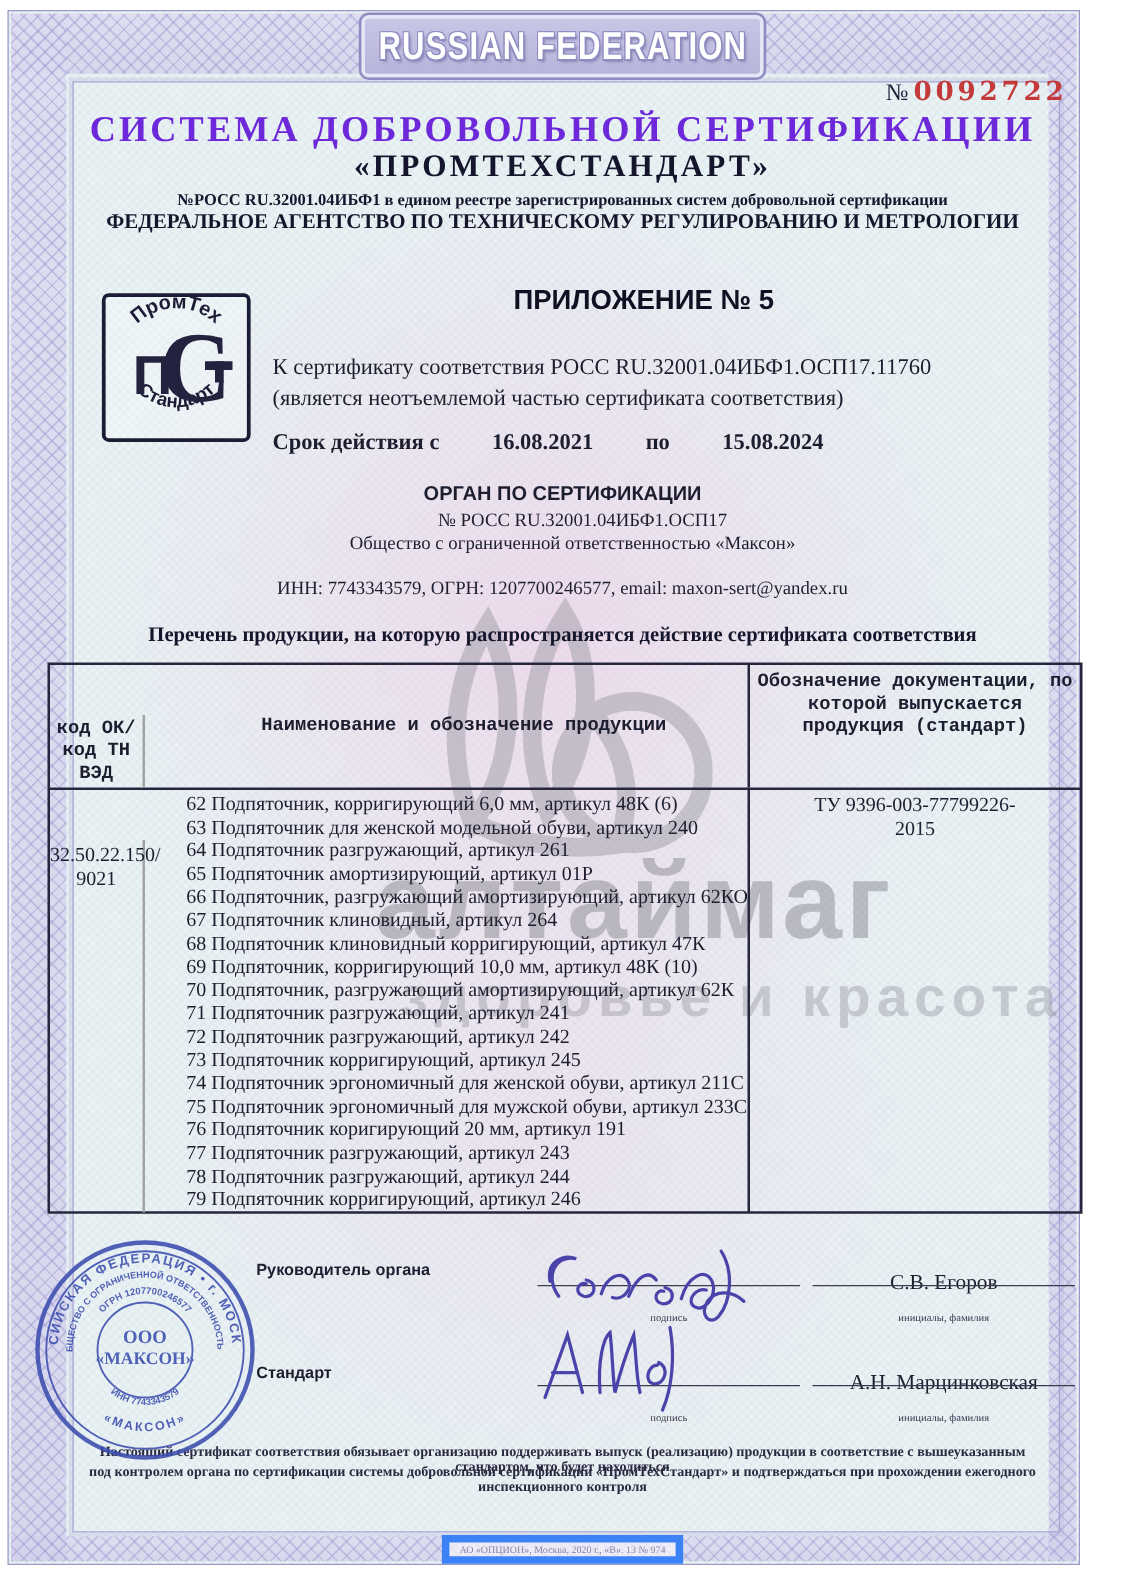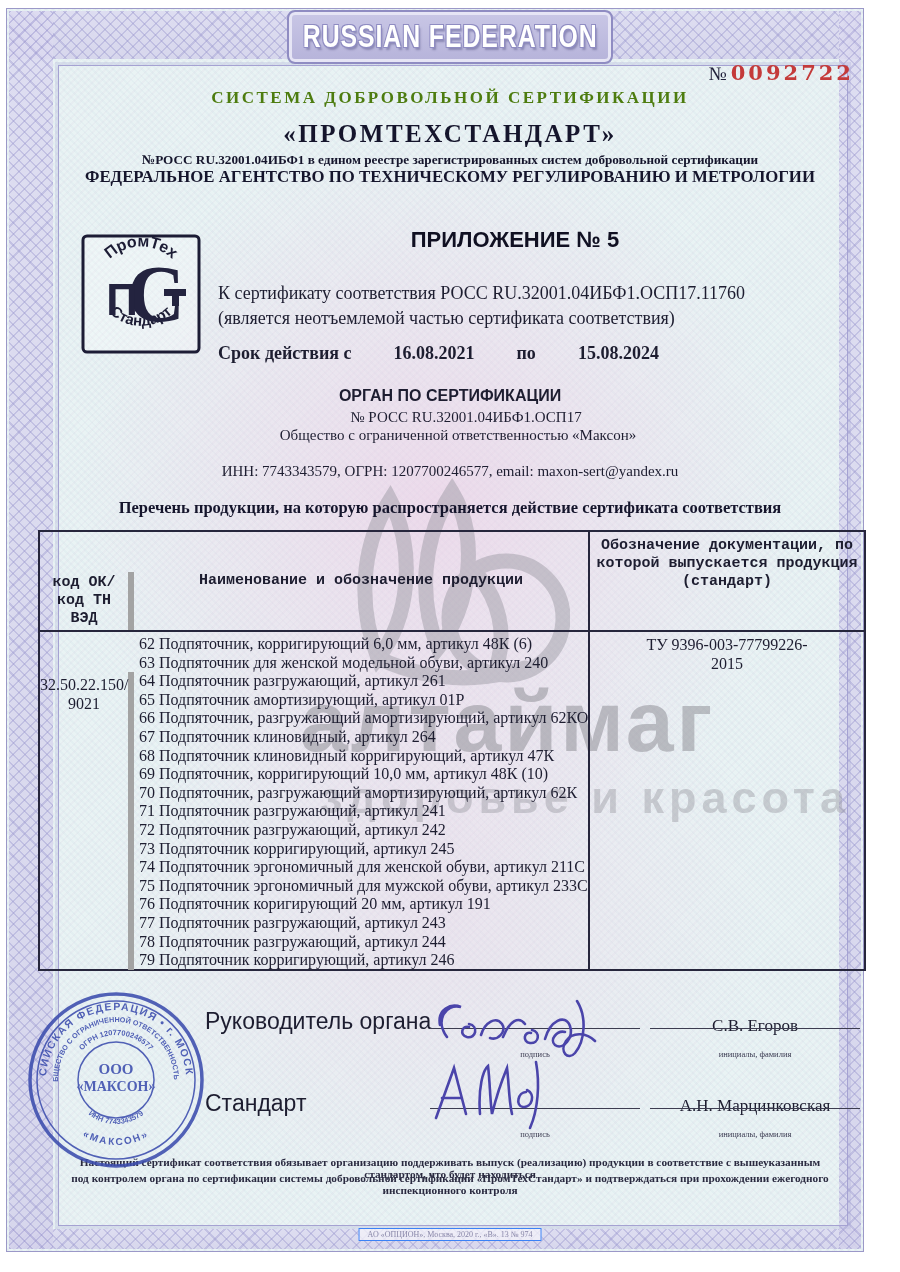--- a/index.html
+++ b/index.html
@@ -35,21 +35,21 @@
     letter-spacing:1px;color:#fff;transform:scaleY(1.15) scaleX(.92);
     text-shadow:1px 1px 0 #8f8cc2,-1px -1px 0 #8f8cc2,1px -1px 0 #8f8cc2,-1px 1px 0 #8f8cc2,2px 2px 2px rgba(90,87,140,.5);}
   
   .serial{position:absolute;top:60px;right:46px;z-index:6;}
   .serial .pfx{font-size:19px;color:#22223c;}
   .serial .num{font-family:"DejaVu Serif",serif;font-weight:bold;font-size:21px;
     color:#c43a3a;letter-spacing:3px;}
   
   .abs{position:absolute;z-index:4;}
   .ctr{left:60px;right:60px;text-align:center;}
-  .h-system{top:88px;font-weight:bold;font-size:17px;letter-spacing:2.5px;color:#4d7c0f;}
+  .h-system{top:88px;font-weight:bold;font-size:29px;letter-spacing:2.5px;color:#6d28d9;}
   .h-system2{top:120px;font-weight:bold;font-size:25px;letter-spacing:2.5px;color:#15152c;}
   .h-reg{top:152px;font-weight:bold;font-size:13.2px;color:#15152c;}
   .h-agency{top:167px;font-weight:bold;font-size:16.8px;color:#15152c;}
   .appendix-title{top:227px;left:200px;right:70px;text-align:center;
     font-family:"Liberation Sans",sans-serif;font-weight:bold;font-size:22px;color:#101022;}
   .ref1{left:218px;top:283px;font-size:18px;}
   .ref2{left:218px;top:308px;font-size:18px;}
   .validity{left:218px;top:343px;font-size:18px;font-weight:bold;}
   .validity span{margin-right:42px;}
   .org-title{top:387px;font-family:"Liberation Sans",sans-serif;font-weight:bold;font-size:16px;}
@@ -65,45 +65,45 @@
   .wm1{left:300px;top:672px;font-size:86px;color:#8e8e95;opacity:.52;letter-spacing:3px;}
   .wm2{left:320px;top:772px;font-size:45px;color:#97979f;opacity:.42;letter-spacing:5px;}
   .wm-leaf{position:absolute;left:330px;top:478px;z-index:1;}
   
   .ptable{position:absolute;left:38px;top:530px;width:824px;height:437px;z-index:3;
     border:2px solid #26263c;display:flex;flex-direction:column;}
   .trow{display:flex;}
   .thead{height:100px;border-bottom:2px solid #26263c;}
   .tbody{flex:1;}
   .tc{box-sizing:border-box;}
-  .tc1{width:94px;border-right:6px solid #a3a3a3;margin-top:40px;}
-  .tc2{width:456px;border-right:2px solid #26263c;}
+  .tc1{width:76px;border-right:2px solid #a3a3a3;margin-top:40px;}
+  .tc2{width:456px;border-right:2px solid #26263c;margin-left:28px;}
   .tc3{flex:1;}
   .thead .tc{display:flex;align-items:center;justify-content:center;text-align:center;
     font-weight:bold;font-size:15px;line-height:18px;padding:2px 4px;font-family:Liberation Mono, monospace;}
   .thead .tc3{align-items:flex-start;padding-top:5px;}
   .code-cell{padding-top:3px;text-align:center;font-size:16px;line-height:19px;}
   .prod-cell{padding:3px 4px 0 5px;}
   .prod-line{font-size:16px;line-height:18.6px;white-space:nowrap;}
   .doc-cell{padding-top:3px;text-align:center;font-size:16px;line-height:19px;}
   
   .sig-label{position:absolute;left:205px;font-family:"Liberation Sans",sans-serif;
-    font-weight:normal;font-size:23px;z-index:4;}
+    font-weight:bold;font-size:13px;z-index:4;}
   .sig-line{position:absolute;border-bottom:1.5px solid #3c3c50;z-index:4;}
   .sig-caption{position:absolute;text-align:center;font-size:8.5px;color:#3a3a50;z-index:4;}
   .sig-name{position:absolute;text-align:center;font-size:17px;z-index:4;}
   .sig-svg{position:absolute;z-index:5;}
   
   .stamp{position:absolute;left:26px;top:990px;z-index:6;opacity:.88;}
   
   .note{left:62px;right:62px;text-align:center;font-weight:bold;font-size:11.3px;color:#2a2a40;}
   .note1{top:1156px;}
   .note2{top:1172px;}
   .print-box{position:absolute;left:50%;top:1228px;transform:translateX(-50%);
-    border:1px solid #3b82f6;background:rgba(244,243,250,.75);color:#8886a8;
+    border:6px solid #3b82f6;background:rgba(244,243,250,.75);color:#8886a8;
     font-size:8px;padding:1px 8px;z-index:6;white-space:nowrap;}
 </style>
 </head>
 <body>
 
 <div id="cert">
   <div class="paper">
     <div class="gz gz-top"></div>
     <div class="gz gz-bottom"></div>
     <div class="gz gz-left"></div>

